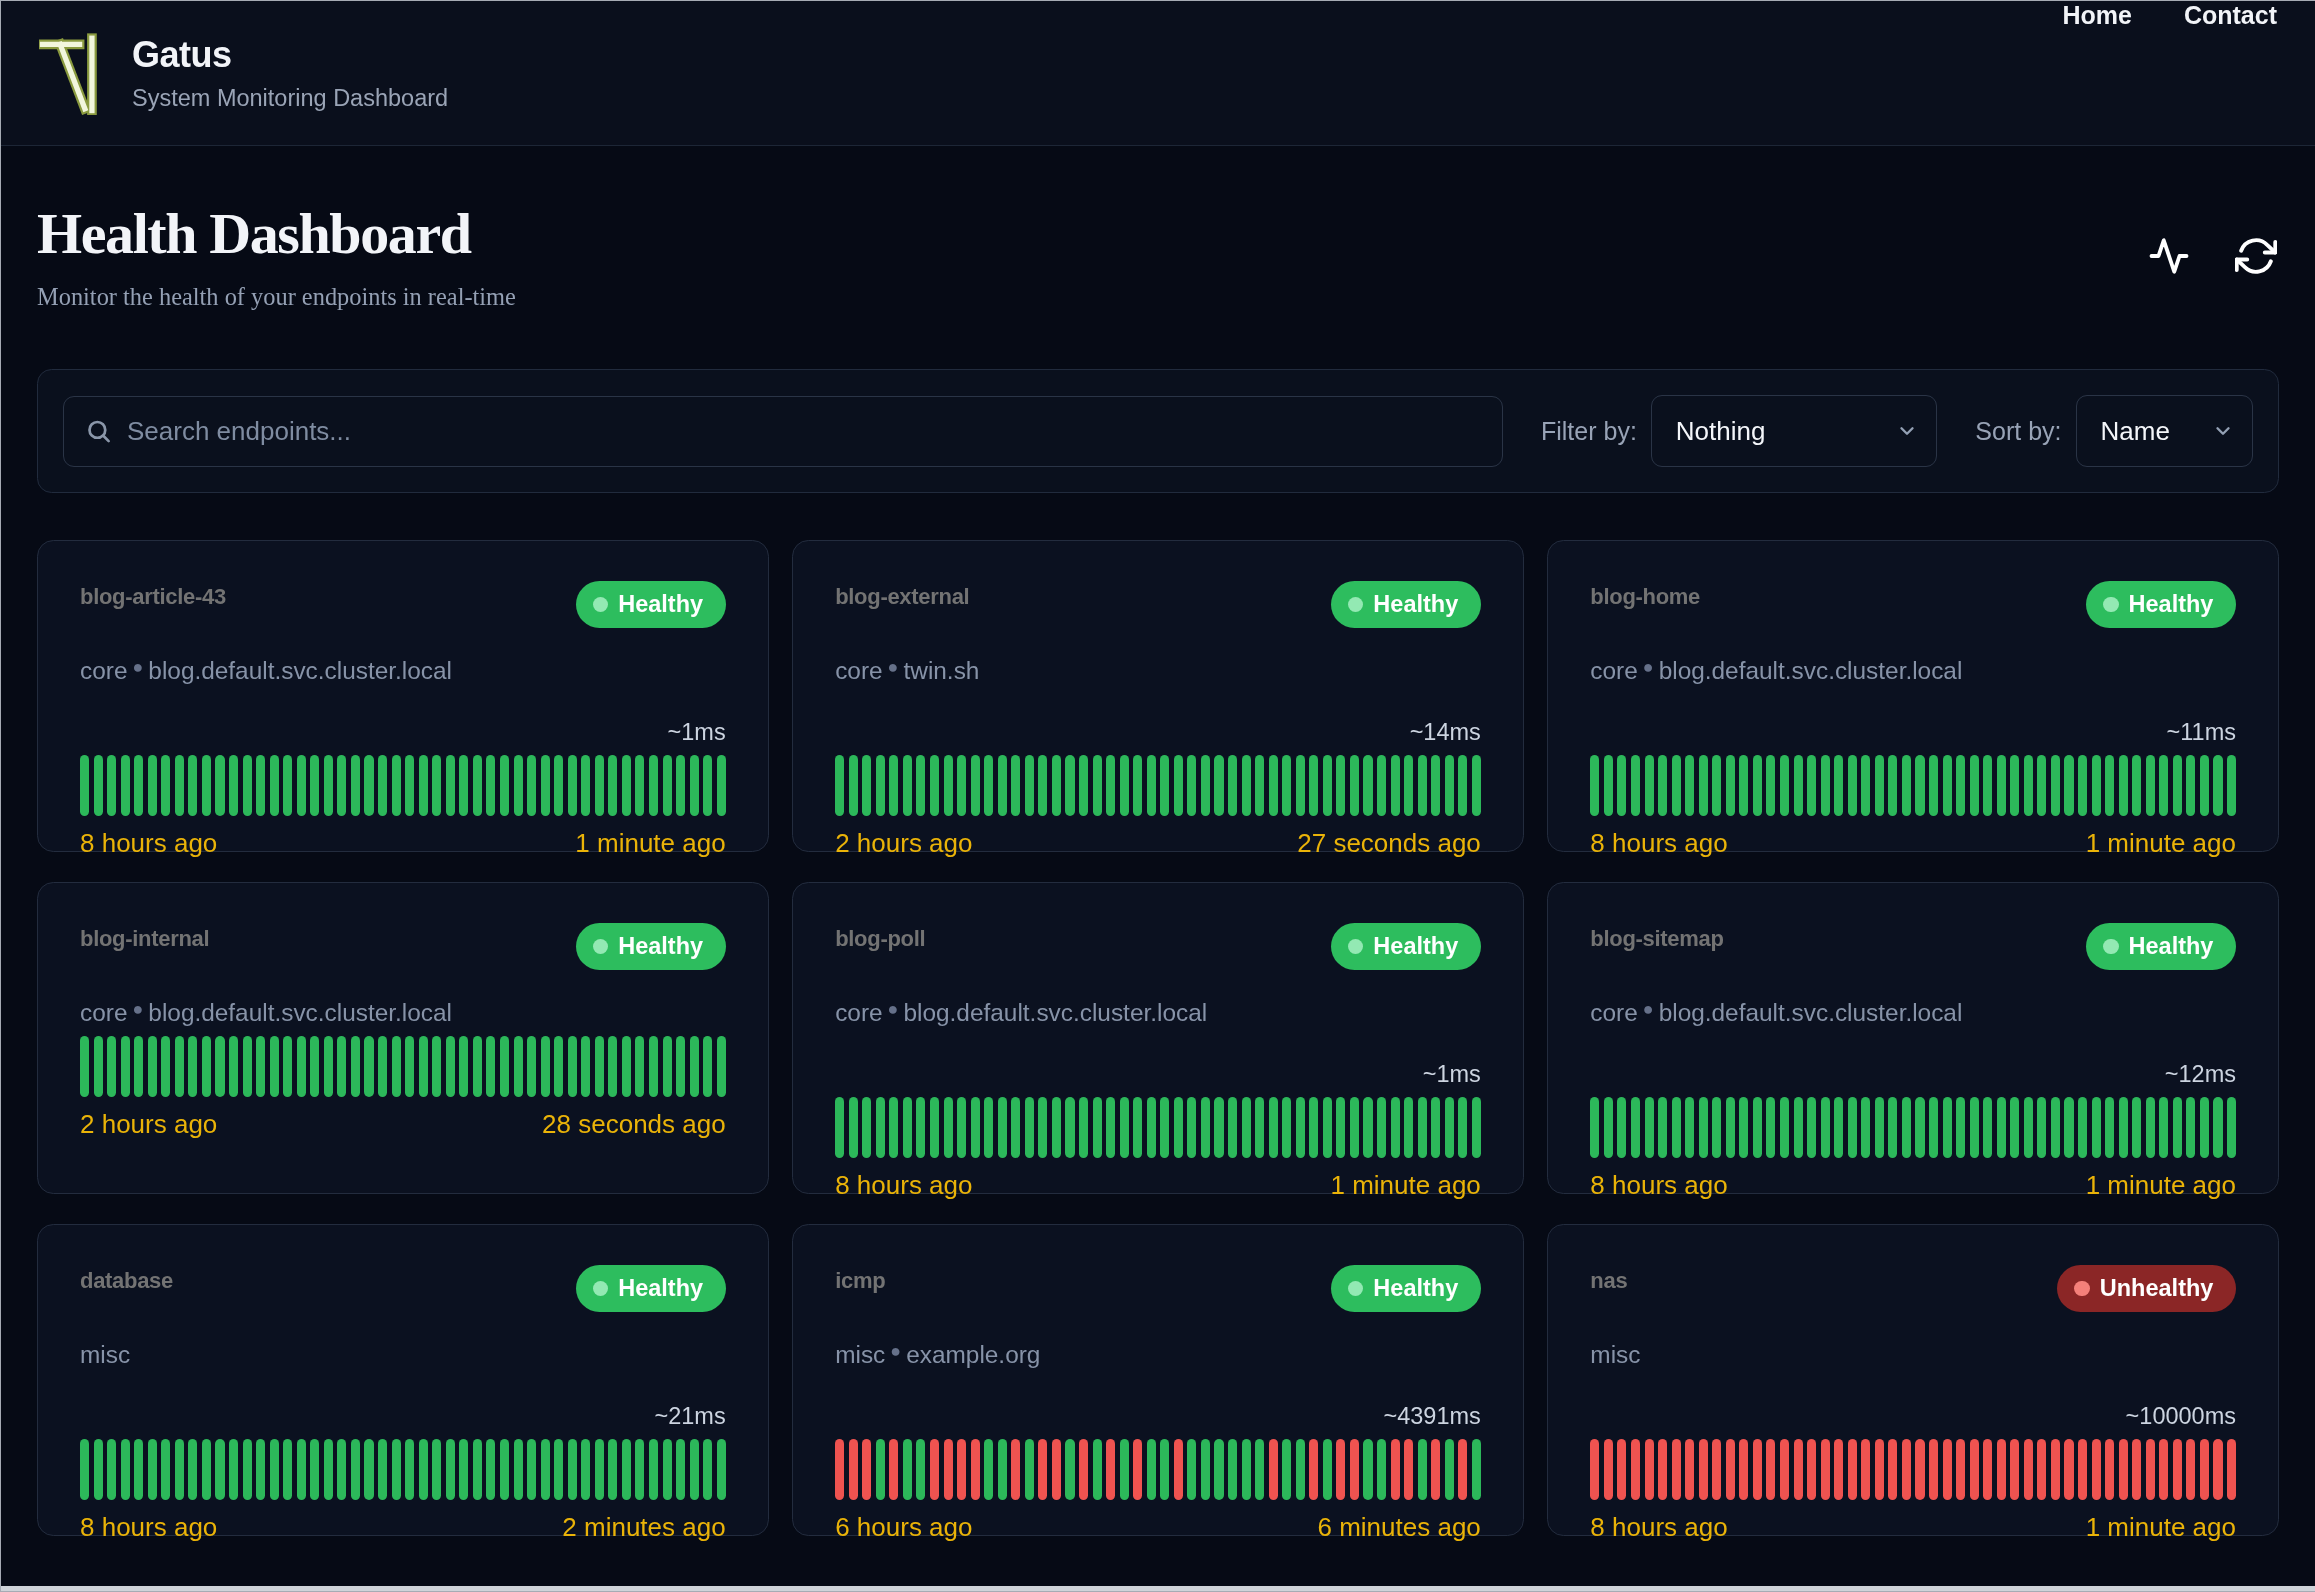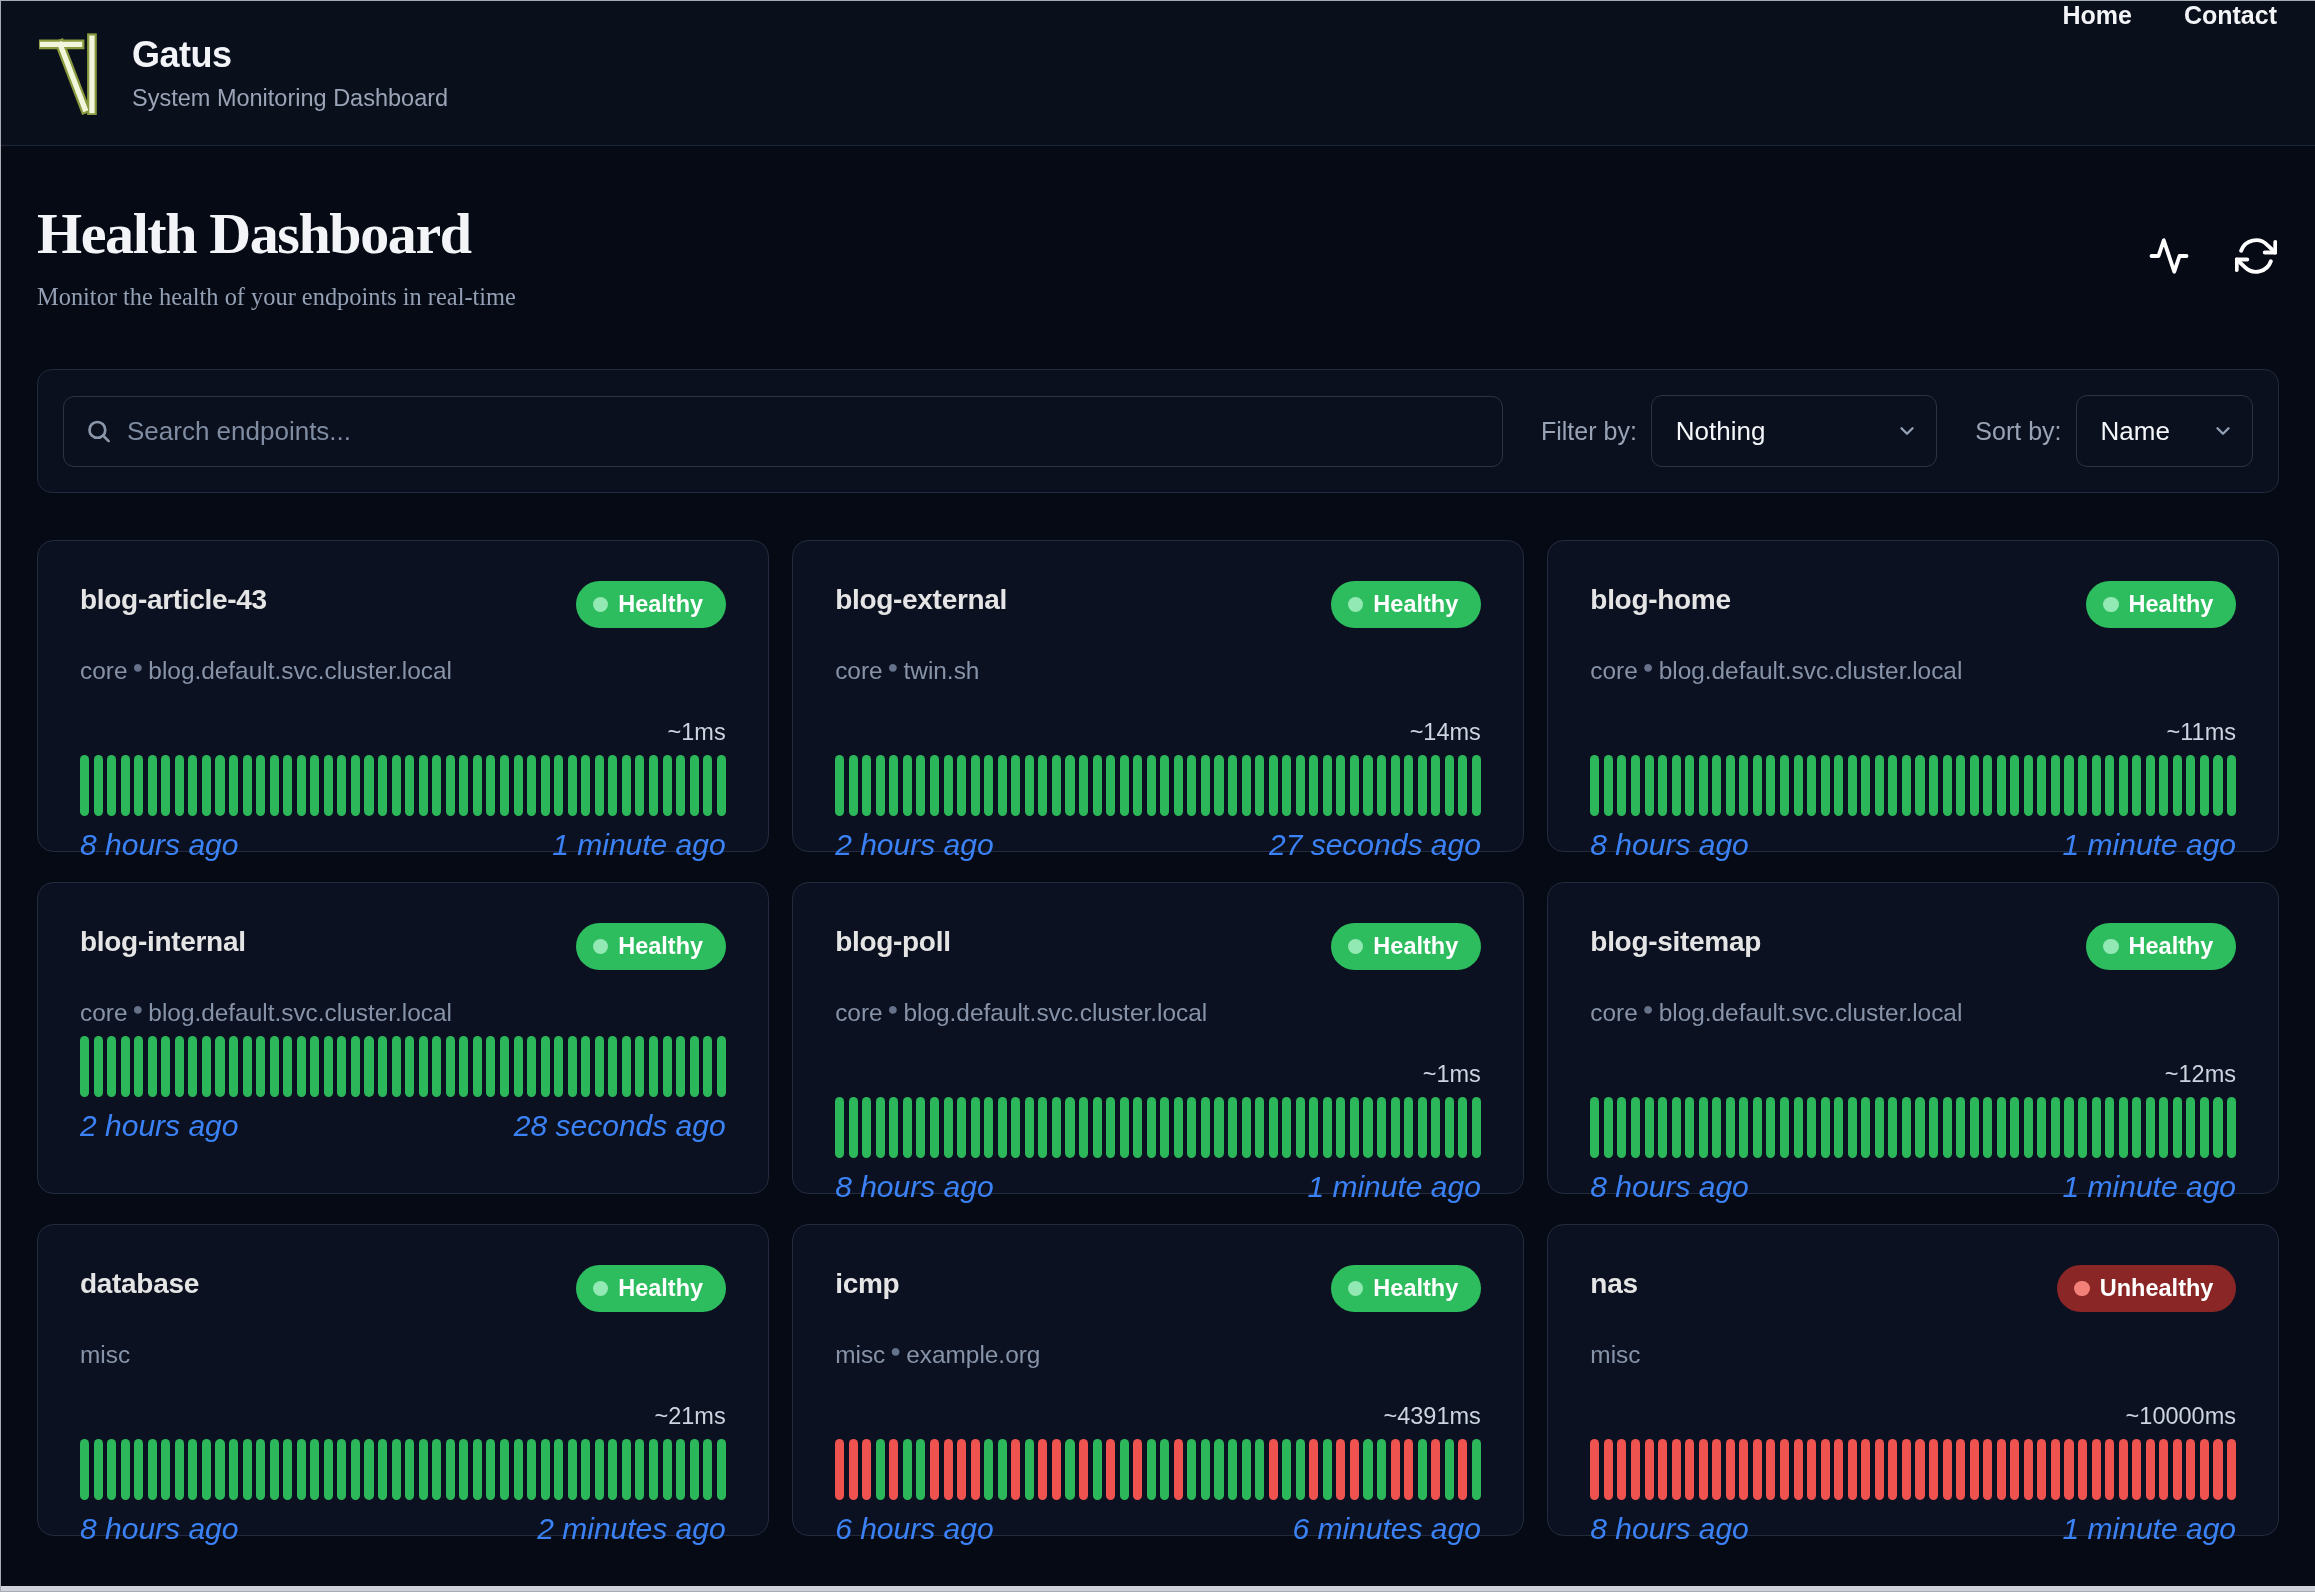--- a/index.html
+++ b/index.html
@@ -55,38 +55,38 @@
     fill:none; stroke-width:2.6; stroke-linecap:round; stroke-linejoin:round; }
   .select.filter { min-width:286px; }
   .select.sort { min-width:177px; }
   
   .cards { margin-top:47px; display:grid; grid-template-columns:repeat(3,1fr); gap:30px 23.5px; }
   .card {
     background:#0b1120; border:0.9px solid #232c3e; border-radius:16.3px;
     height:312px; padding:43px 42px 33px; cursor:pointer;
   }
   .card-head { display:flex; justify-content:space-between; align-items:flex-start; }
-  .ep-name { font-size:28px; font-weight:bold; color:#e5e5e5; letter-spacing:-0.3px; }
+  .ep-name { font-size:22px; font-weight:bold; color:#737373; letter-spacing:-0.3px; }
   .badge {
     display:flex; align-items:center; gap:10px; height:47px; padding:0 22.6px 0 17px;
     border-radius:904px; font-size:23.5px; font-weight:bold; color:#ffffff; margin-top:-3.6px;
   }
   .badge .dot { width:15.4px; height:15.4px; border-radius:50%; }
   .badge.healthy { background:#2dbd5e; }
   .badge.healthy .dot { background:#93e9b3; }
   .badge.unhealthy { background:#8b2626; }
   .badge.unhealthy .dot { background:#f4807a; }
   .ep-meta { margin-top:29px; font-size:24.4px; color:#8793a8; display:flex; align-items:flex-start; gap:5px; }
   .ep-meta .sep { font-size:18px; color:#66718a; }
   .latency { margin-top:34px; text-align:right; font-size:23.5px; color:#ccd4e0; }
   .bars { margin-top:9px; height:61px; display:flex; gap:4.5px; }
   .bar { flex:1; border-radius:5.4px; }
   .bar.ok { background:#2cb85a; }
   .bar.fail { background:#ef5350; }
-  .times { margin-top:11.8px; display:flex; justify-content:space-between; font-size:30px; color:#3b82f6;font-style:italic; }
+  .times { margin-top:11.8px; display:flex; justify-content:space-between; font-size:26px; color:#eab308; }
   
   .bottom-strip { position:absolute; left:0; right:0; bottom:0; height:5.4px; background:#cfd3d9; }
 </style>
 </head>
 <body>
 
 <header class="header">
   <div class="brand">
     <svg class="logo-svg" viewBox="0 0 68 92">
       <g fill="none" stroke="#8a9a3f" stroke-width="11" stroke-linecap="square">

